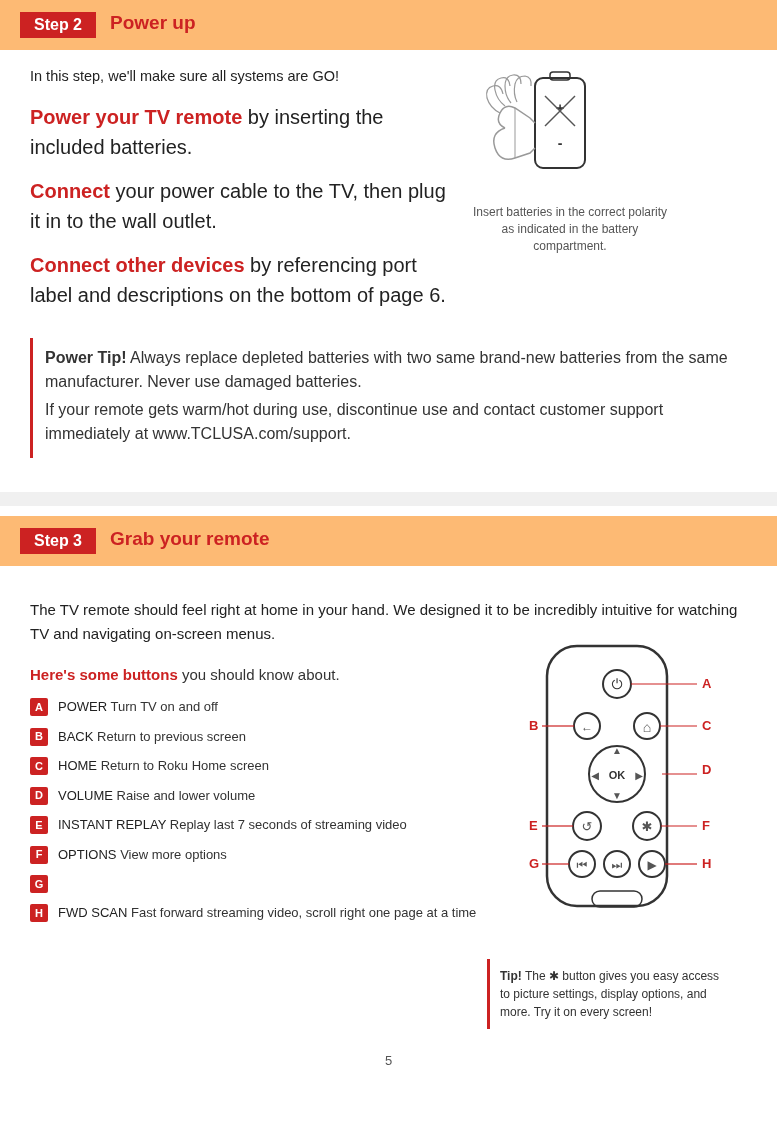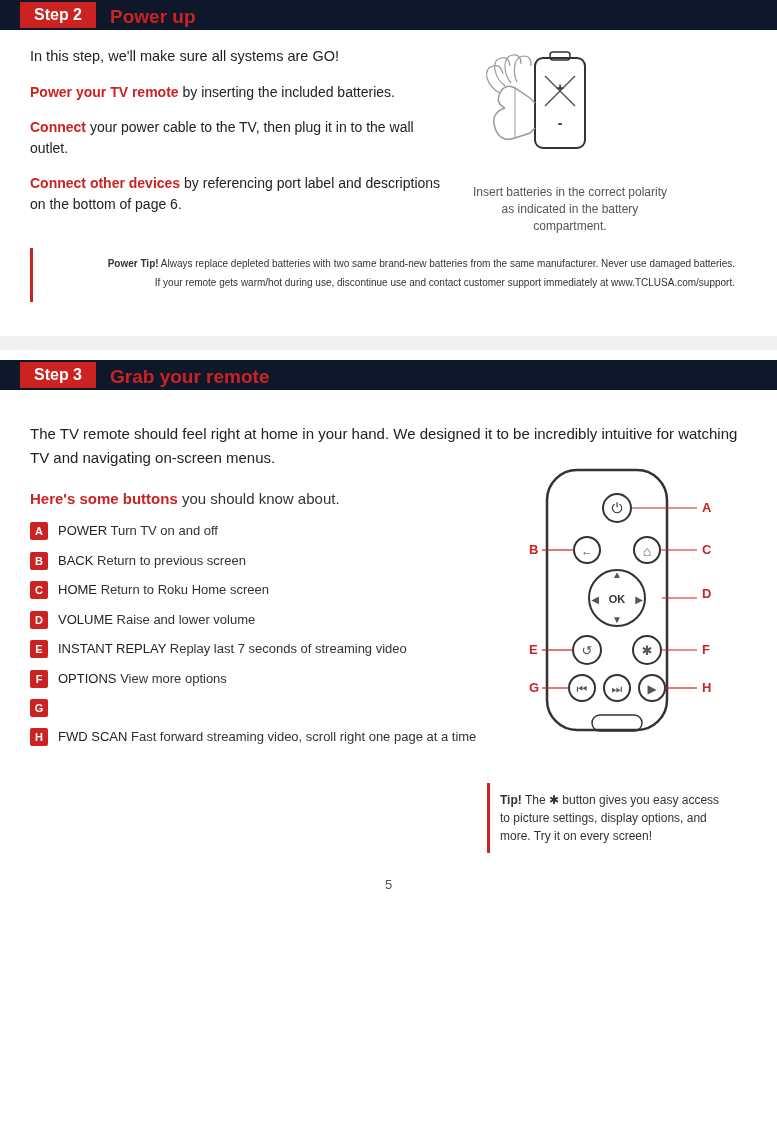--- a/index.html
+++ b/index.html
@@ -9,23 +9,23 @@
       width: 777px;
       min-height: 1137px;
       position: relative;
       font-size: 14px;
       color: #222;
     }
 
     
     .step-header {
       display: flex;
-      align-items: flex-end;
-      padding: 2px 20px;
-      background: #0f172a;
+      align-items: flex-start;
+      padding: 12px 20px;
+      background: #fdba74;
     }
     .step-badge {
       background: #cc2222;
       color: #fff;
       font-size: 16px;
       font-weight: bold;
       padding: 4px 14px;
       margin-right: 14px;
       display: inline-block;
     }
@@ -53,21 +53,21 @@
       font-size: 14.5px;
       margin-bottom: 18px;
       color: #222;
     }
     .bold-red {
       color: #cc2222;
       font-weight: bold;
     }
     .instruction-block {
       margin-bottom: 14px;
-      font-size: 14px;
+      font-size: 20px;
       line-height: 1.5;
       color: #222;
     }
     .battery-image {
       width: 200px;
       margin-left: 20px;
       flex-shrink: 0;
       display: flex;
       flex-direction: column;
       align-items: center;
@@ -84,24 +84,23 @@
     .battery-svg-wrap {
       width: 190px;
       height: 130px;
     }
 
     
     .tip-box {
       border-left: 3px solid #cc2222;
       padding: 8px 12px;
       margin: 14px 0;
-      font-size: 10px;
+      font-size: 16px;
       color: #333;
       line-height: 1.5;
-      text-align: right;
     }
     .tip-box p { margin-bottom: 4px; }
 
     
     .section-divider {
       height: 14px;
       background: #f0f0f0;
       margin: 10px 0;
     }
 

